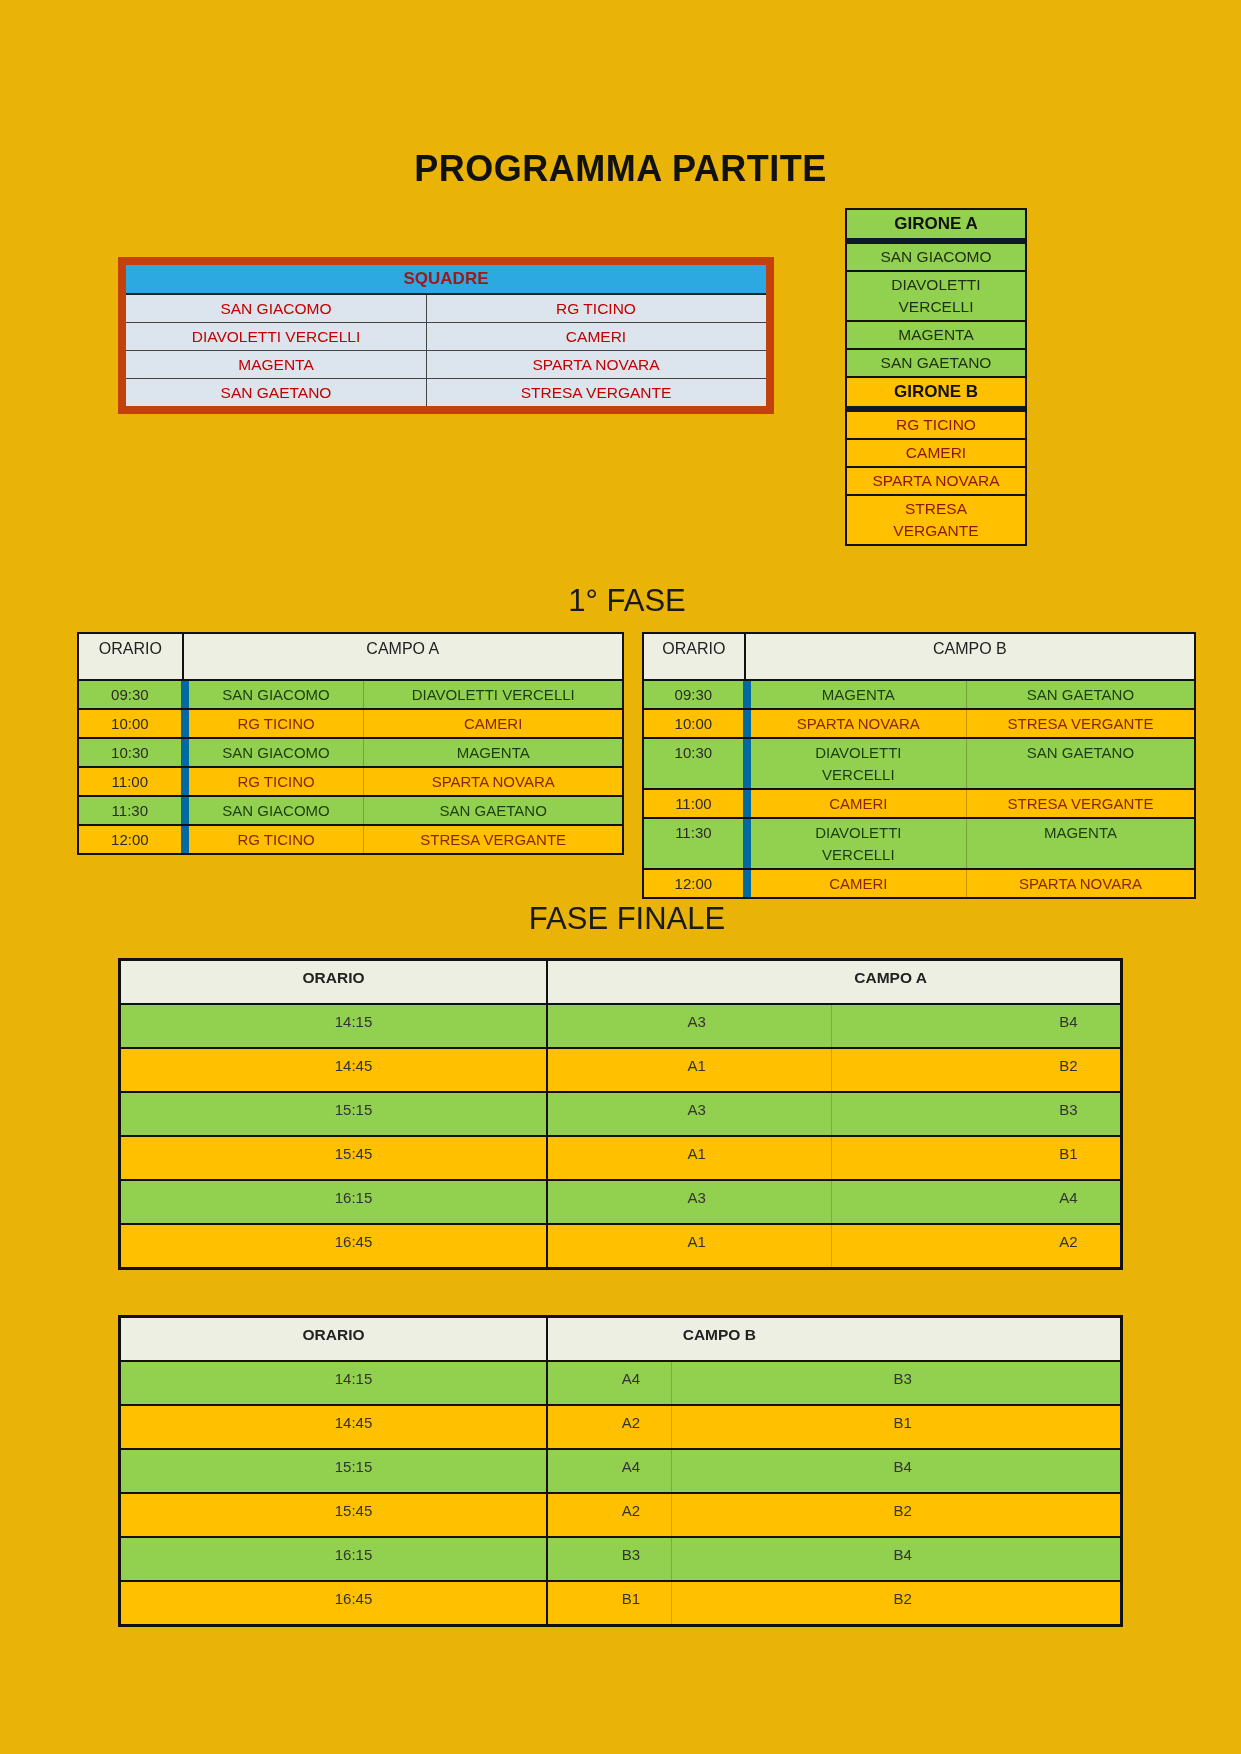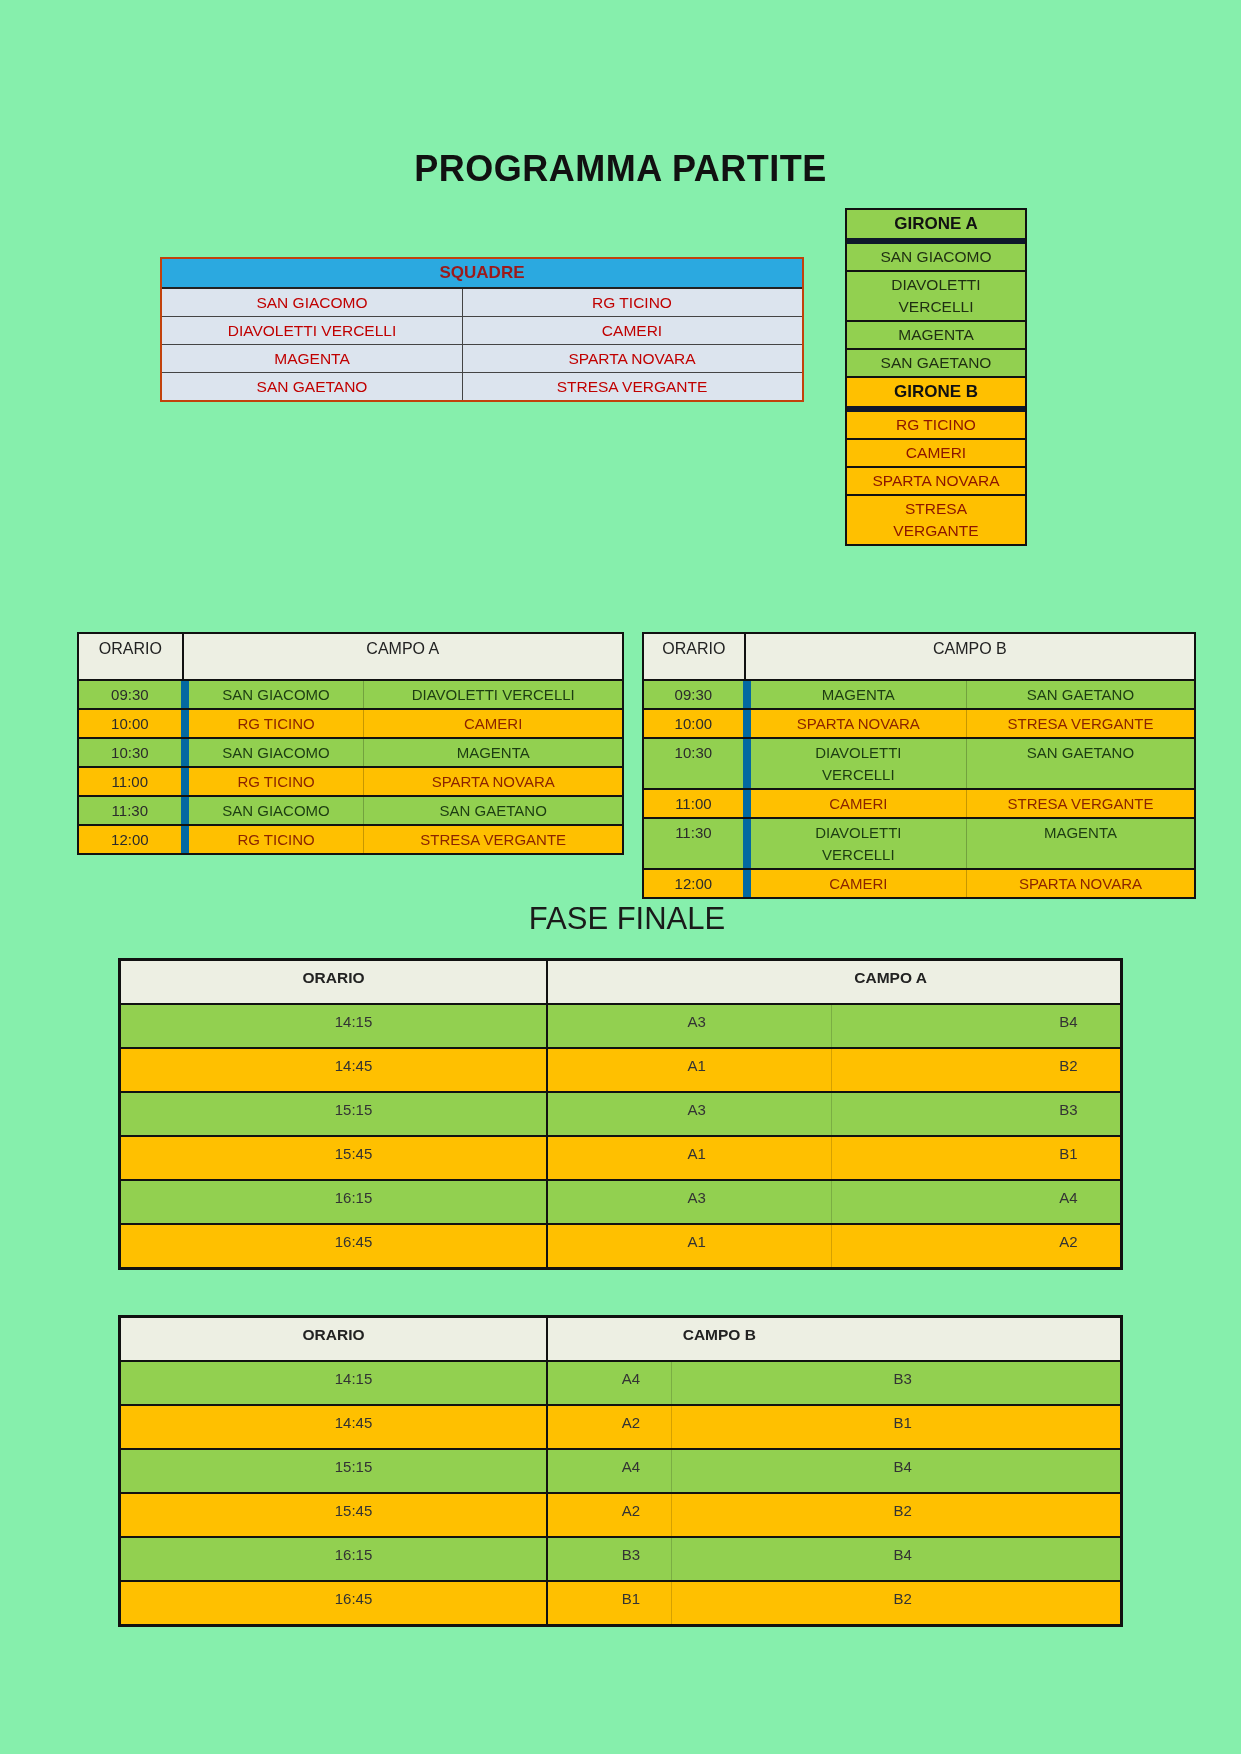--- a/index.html
+++ b/index.html
@@ -1,33 +1,33 @@
 <!DOCTYPE html>
 <html><head>
 <meta charset="utf-8">
 <style>
   html,body{margin:0;padding:0;background:#fff;}
   .page{
-    position:relative;width:1241px;height:1754px;background:#86efac;
+    position:relative;width:1241px;height:1754px;background:#eab308;
     font-family:"Liberation Sans",sans-serif;overflow:hidden;
   }
   
   .main-title{
     position:absolute;left:0;top:148px;width:1241px;text-align:center;
     font-size:36px;font-weight:bold;color:#111;letter-spacing:.5px;
   }
   .section-heading{
     position:absolute;left:127px;width:1000px;text-align:center;
     font-size:31px;color:#1a1a1a;font-weight:normal;
   }
   #fase1-heading{top:583px;}
   #finale-heading{top:901px;}
 
   
-  .squadre{position:absolute;left:118px;top:257px;width:640px;border:2px solid #c2410c;margin-left:42px;}
+  .squadre{position:absolute;left:118px;top:257px;width:640px;border:8px solid #c2410c;}
   .sq-header{
     height:28px;line-height:28px;text-align:center;background:#2BA9E0;
     color:#9C1A1A;font-weight:bold;font-size:17px;border-bottom:2px solid #222;
   }
   .sq-row{display:flex;height:27px;line-height:27px;background:#DCE4EE;border-bottom:1.5px solid #444;}
   .sq-row:last-child{border-bottom:none;}
   .sq-cell{text-align:center;color:#C00000;font-size:15.5px;}
   .sq-cell.c1{width:300px;border-right:1.5px solid #444;}
   .sq-cell.c2{width:338px;}
 
@@ -138,20 +138,21 @@
     <div class="girone orange">
       <div class="g-header">GIRONE B</div>
       <div class="g-team">RG TICINO</div>
       <div class="g-team">CAMERI</div>
       <div class="g-team">SPARTA NOVARA</div>
       <div class="g-team">STRESA
 VERGANTE</div>
     </div>
   </div>
 
+  <div class="section-heading" id="fase1-heading">1° FASE</div>
 
   <div class="fase-table" id="fase-a">
     <div class="f-header">
       <div class="f-time-h">ORARIO</div>
       <div class="f-campo-h">CAMPO A</div>
     </div>
     <div class="f-row green">
       <div class="f-time">09:30</div>
       <div class="f-home">SAN GIACOMO</div>
       <div class="f-away">DIAVOLETTI VERCELLI</div>

